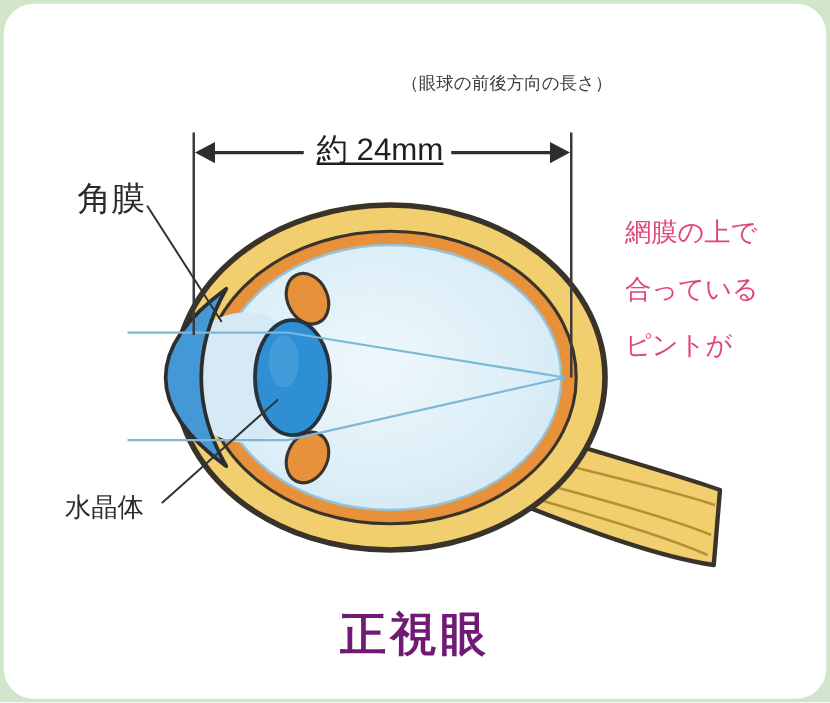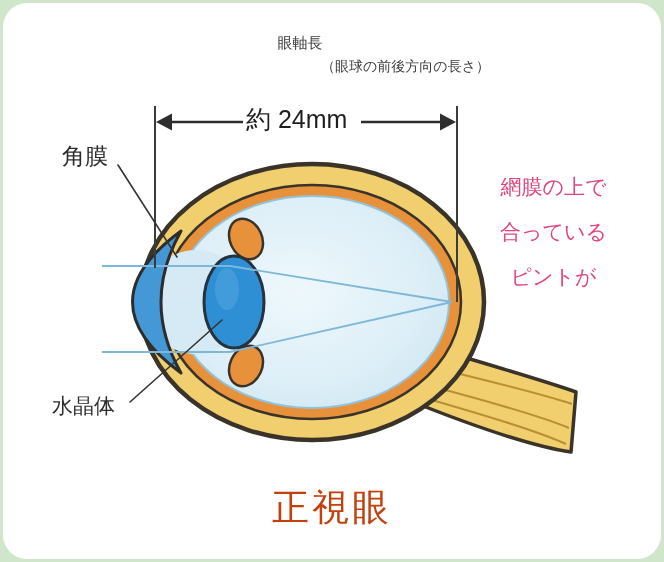--- a/index.html
+++ b/index.html
@@ -13,27 +13,27 @@
     background:#cfe6cb; overflow:hidden;
   }
   .card {
     position:absolute; left:3px; top:3px; width:658px; height:556px;
     background:#ffffff; border-radius:24px;
   }
   svg.diagram { position:absolute; left:0; top:0; }
   .txt { position:absolute; color:#3c3c3c; white-space:nowrap; }
   .title-line1 { left:150px; top:34px; width:300px; text-align:center; font-size:15px; color:#3d3d3d; }
   .title-line2 { left:110px; top:58px; width:380px; text-align:right; font-size:14px; color:#3d3d3d; }
-  .measure     { left:246px; top:103px; width:116px; text-align:left; font-size:25px; color:#1f1f1f; }
-  .lbl-cornea  { left:62px;  top:141px; font-size:23px; color:#2b2b2b; }
+  .measure     { left:246px; top:103px; width:116px; text-align:center; font-size:25px; color:#1f1f1f;text-decoration:underline; }
+  .lbl-cornea  { left:62px;  top:141px; font-size:27px; color:#2b2b2b; }
   .lbl-lens    { left:52px;  top:392px; font-size:21px; color:#2b2b2b;text-align:right; }
   .focus-note  { left:500px; top:164px; font-size:21px; color:#e0457e; }
-  .focus-note div { height:45px; line-height:45px;text-align:center; }
+  .focus-note div { height:45px; line-height:45px; }
   .caption     { left:0; top:483px; width:664px; text-align:center;
-                 font-size:37px; font-weight:normal; color:#c2410c; letter-spacing:3px; }
+                 font-size:37px; font-weight:bold; color:#701a75; letter-spacing:3px; }
 </style>
 </head>
 <body>
 
 <div class="stage">
   <div class="card"></div>
 
   <svg class="diagram" width="664" height="562" viewBox="0 0 664 562">
     <defs>
       <radialGradient id="vitreous" cx="45%" cy="45%" r="65%">
@@ -72,21 +72,20 @@
 
     <line x1="170" y1="122" x2="243" y2="122" stroke="#2e2e2e" stroke-width="2.6"></line>
     <polygon points="156,122 172,113.5 172,130.5" fill="#2e2e2e"></polygon>
     <line x1="361" y1="122" x2="442" y2="122" stroke="#2e2e2e" stroke-width="2.6"></line>
     <polygon points="456,122 440,113.5 440,130.5" fill="#2e2e2e"></polygon>
 
     <line x1="118" y1="165" x2="177" y2="257" stroke="#333" stroke-width="1.6" stroke-linecap="round"></line>
     <line x1="130" y1="402" x2="222" y2="320" stroke="#333" stroke-width="1.6" stroke-linecap="round"></line>
   </svg>
 
-  <div class="txt title-line1">眼軸長</div>
   <div class="txt title-line2">（眼球の前後方向の長さ）</div>
 
   <div class="txt measure">約 24mm</div>
 
   <div class="txt lbl-cornea">角膜</div>
   <div class="txt lbl-lens">水晶体</div>
 
   <div class="txt focus-note">
     <div>網膜の上で</div>
     <div>合っている</div>

